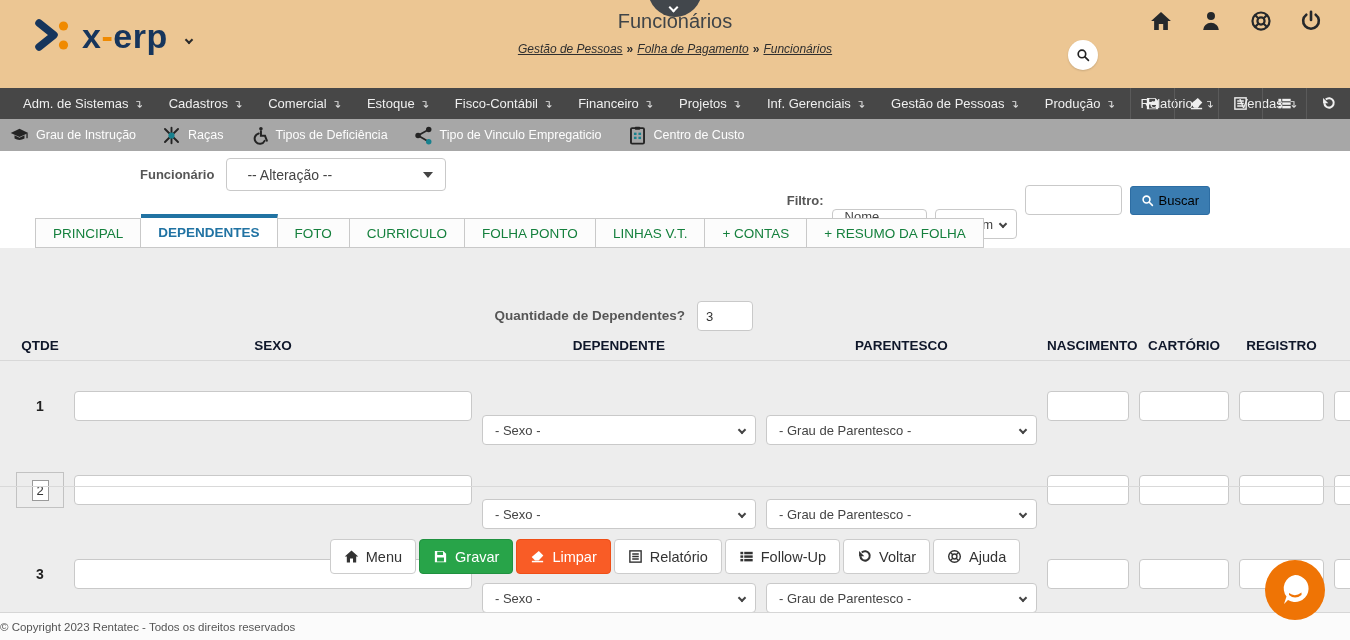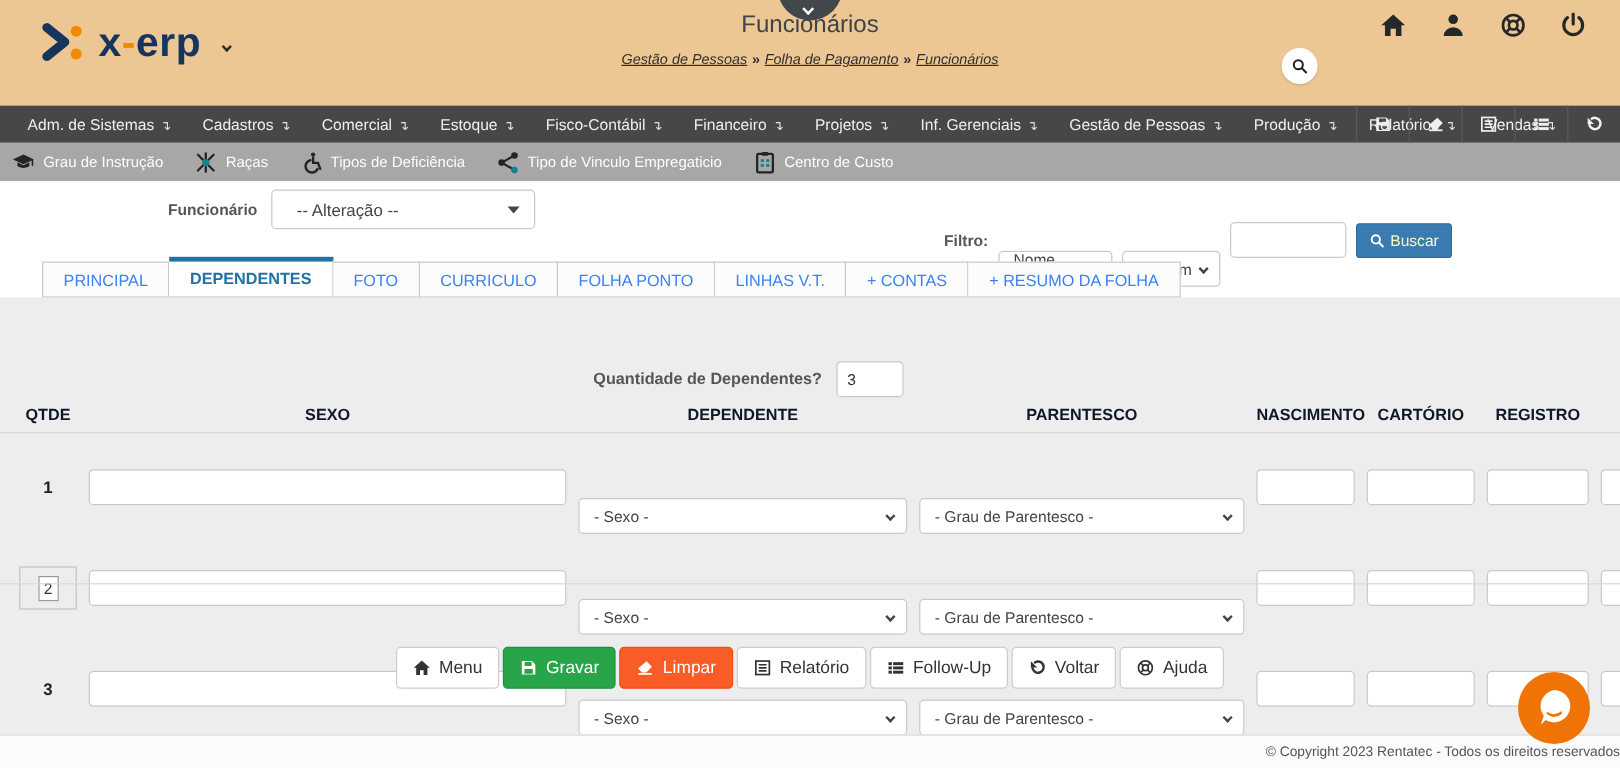--- a/index.html
+++ b/index.html
@@ -46,25 +46,25 @@
 
   
   .whitezone { position:absolute; top:151px; left:0; width:1350px; height:97px; background:#ffffff; }
   .field-label { font-size:13px; font-weight:bold; color:#565656; }
   .filter-left { position:absolute; left:140px; top:7px; display:flex; align-items:center; gap:12px; }
   .selectbox { background:#fff; border:1px solid #c9c9c9; border-radius:4px; height:33px; display:flex; align-items:center; justify-content:space-between; padding:0 12px 0 20px; font-size:14px; color:#444; cursor:pointer; }
   .selectbox.sm { height:30px; font-size:13px; padding:0 10px 0 12px;margin-top:48px; }
   .caret-solid { width:0; height:0; border-left:5px solid transparent; border-right:5px solid transparent; border-top:6px solid #444; margin-left:30px; }
   .filter-right { position:absolute; right:140px; top:10px; display:flex; align-items:center; gap:8px; }
   .text-input { background:#fff; border:1px solid #c9c9c9; border-radius:4px; height:30px; padding:0 8px; font-size:13px; color:#333; font-family:inherit; }
-  .btn-buscar { height:29px; background:#3a7cb1; border:1px solid #2d6da3; border-radius:3px; color:#fef9c3; font-size:13px; display:flex; align-items:center; gap:5px; padding:0 10px; cursor:pointer; font-family:inherit; }
+  .btn-buscar { height:29px; background:#3a7cb1; border:1px solid #2d6da3; border-radius:3px; color:#000000; font-size:13px; display:flex; align-items:center; gap:5px; padding:0 10px; cursor:pointer; font-family:inherit; }
   .btn-buscar svg { width:13px; height:13px; color:#fff; }
 
   .tabs { position:absolute; left:35px; bottom:0; display:flex; align-items:flex-end; }
-  .tab { height:30px; background:#fcfcfc; border:1px solid #c9c9c9; border-left:none; font-size:13.5px; color:#3b82f6; display:flex; align-items:center; padding:0 17px; cursor:pointer; white-space:nowrap; }
+  .tab { height:30px; background:#fcfcfc; border:1px solid #c9c9c9; border-left:none; font-size:13.5px; color:#15803d; display:flex; align-items:center; padding:0 17px; cursor:pointer; white-space:nowrap; }
   .tab:first-child { border-left:1px solid #c9c9c9; }
   .tab.active { height:34px; background:#fff; border-top:4px solid #2173a3; color:#2173a3; font-weight:bold; }
 
   
   .content { position:absolute; top:248px; left:0; width:1350px; height:364px; background:#ededed; overflow:hidden; }
   .qty-row { position:absolute; top:53px; left:0; width:1350px; height:31px;padding-left:28px; }
   .qty-label { position:absolute; right:665px; top:7px; font-size:13.5px; font-weight:bold; color:#565656; }
   .qty-input { position:absolute; left:697px; top:0; width:56px; height:30px; }
 
   .dep-table { position:absolute; top:90px; left:0; width:1374px; }
@@ -80,21 +80,21 @@
 
   .hr-line { position:absolute; top:238px; left:0; width:1350px; border-top:1px solid #d9d9d9; }
 
   .btn-bar { position:absolute; top:291px; left:0; width:1350px; display:flex; justify-content:center; gap:3px; }
   .btn { height:35px; border-radius:4px; border:1px solid #ccc; background:#fff; color:#333; font-size:14.5px; font-family:inherit; display:flex; align-items:center; gap:7px; padding:0 13px; cursor:pointer; }
   .btn svg { width:15px; height:15px; }
   .btn.green { background:#28a449; border-color:#209140; color:#fff; }
   .btn.orange { background:#f95c26; border-color:#ef4e16; color:#fff; }
 
   
-  .footer { position:absolute; top:612px; left:0; width:1350px; height:28px; background:#fbfbfb; border-top:1px solid #d6d6d6; display:flex; align-items:center; justify-content:flex-end; font-size:11.5px; color:#555; }
+  .footer { position:absolute; top:612px; left:0; width:1350px; height:28px; background:#fbfbfb; border-top:1px solid #d6d6d6; display:flex; align-items:center; justify-content:flex-start; font-size:11.5px; color:#555; }
 
   
   .chat-bubble { position:absolute; left:1265px; top:560px; width:60px; height:60px; cursor:pointer; z-index:10; }
 </style>
 </head>
 <body>
 
 <div id="app">
 
   <div class="header">

